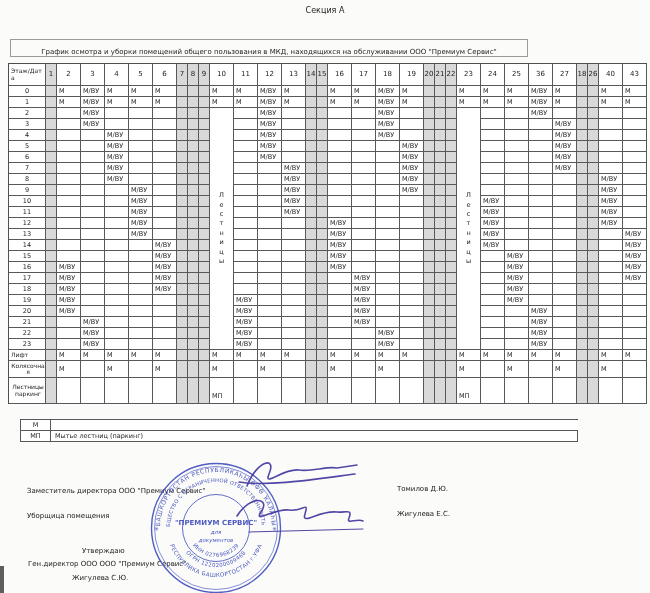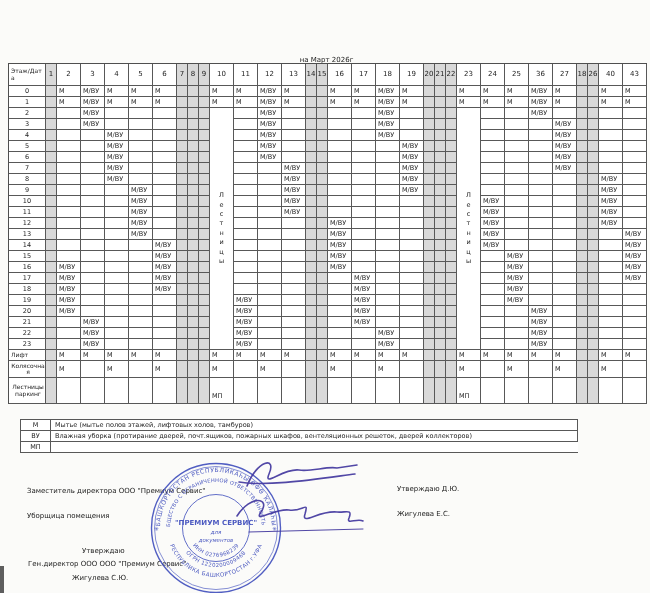--- a/index.html
+++ b/index.html
@@ -33,22 +33,25 @@
   #legend .ltext{flex:1;display:flex;align-items:center;padding-left:4px;font-size:6.5px;border-right:1px solid #585858;box-sizing:border-box;white-space:nowrap;overflow:hidden;}
   
   .sig-label{font-size:7px;}
   .smudge{left:0;top:566px;width:4px;height:27px;background:#2a2a2a;opacity:.75;}
 </style>
 </head>
 <body>
 
 <div class="sheet">
 
+  <div class="abs section-title">Секция А</div>
 
-  <div class="abs subtitle">на Март 2026г</div>
+  <div class="abs title-box">
+    <span>График осмотра и уборки помещений общего пользования в МКД, находящихся на обслуживании ООО "Премиум Сервис"</span>
+  </div>
 
   <div class="abs" id="schedule" style="width: 638px; height: 340px;">
       <div class="corner" style="left: 0px; top: 0px; width: 37px; height: 22px;">Этаж/Дата</div>
       <div class="dayhead wk" style="left: 37px; top: 0px; width: 11px; height: 22px;">1</div>
       <div class="dayhead" style="left: 48px; top: 0px; width: 24px; height: 22px;">2</div>
       <div class="dayhead" style="left: 72px; top: 0px; width: 24px; height: 22px;">3</div>
       <div class="dayhead" style="left: 96px; top: 0px; width: 24px; height: 22px;">4</div>
       <div class="dayhead" style="left: 120px; top: 0px; width: 24px; height: 22px;">5</div>
       <div class="dayhead" style="left: 144px; top: 0px; width: 24px; height: 22px;">6</div>
       <div class="dayhead wk" style="left: 168px; top: 0px; width: 11px; height: 22px;">7</div>
@@ -914,33 +917,29 @@
       <div class="cell bottomalign" style="left: 544px; top: 314px; width: 24px; height: 26px;"></div>
       <div class="cell wk bottomalign" style="left: 568px; top: 314px; width: 11px; height: 26px;"></div>
       <div class="cell wk bottomalign" style="left: 579px; top: 314px; width: 11px; height: 26px;"></div>
       <div class="cell bottomalign" style="left: 590px; top: 314px; width: 24px; height: 26px;"></div>
       <div class="cell bottomalign" style="left: 614px; top: 314px; width: 24px; height: 26px;"></div>
     </div>
 
   <div class="abs" id="legend">
       <div class="lrow">
         <div class="lmark">М</div>
-        <div class="ltext">Мытье (мытье полов этажей, лифтовых холов, тамбуров)</div>
-      </div>
-      <div class="lrow">
-        <div class="lmark">ВУ</div>
-        <div class="ltext">Влажная уборка (протирание дверей, почт.ящиков, пожарных шкафов, вентеляционных решеток, дверей коллекторов)</div>
       </div>
       <div class="lrow">
         <div class="lmark">МП</div>
+        <div class="ltext">Мытье лестниц (паркинг)</div>
       </div>
     </div>
 
   <div class="abs sig-label" style="left:27px;top:487px;">Заместитель директора ООО "Премиум Сервис"</div>
-  <div class="abs sig-label" style="left:397px;top:485px;">Утверждаю Д.Ю.</div>
+  <div class="abs sig-label" style="left:397px;top:485px;">Томилов Д.Ю.</div>
   <div class="abs sig-label" style="left:27px;top:512px;">Уборщица помещения</div>
   <div class="abs sig-label" style="left:397px;top:510px;">Жигулева Е.С.</div>
   <div class="abs sig-label" style="left:82px;top:547px;">Утверждаю</div>
   <div class="abs sig-label" style="left:28px;top:560px;">Ген.директор ООО ООО "Премиум Сервис"</div>
   <div class="abs sig-label" style="left:72px;top:574px;">Жигулева С.Ю.</div>
 
   <svg class="abs" style="left:148px;top:461px;" width="136" height="132" viewBox="0 0 136 132">
     <g fill="none" stroke="#3a49bb" opacity="0.88">
       <circle cx="68" cy="67" r="64.5" stroke-width="1.4"></circle>
       <circle cx="68" cy="67" r="61.5" stroke-width="0.7"></circle>

